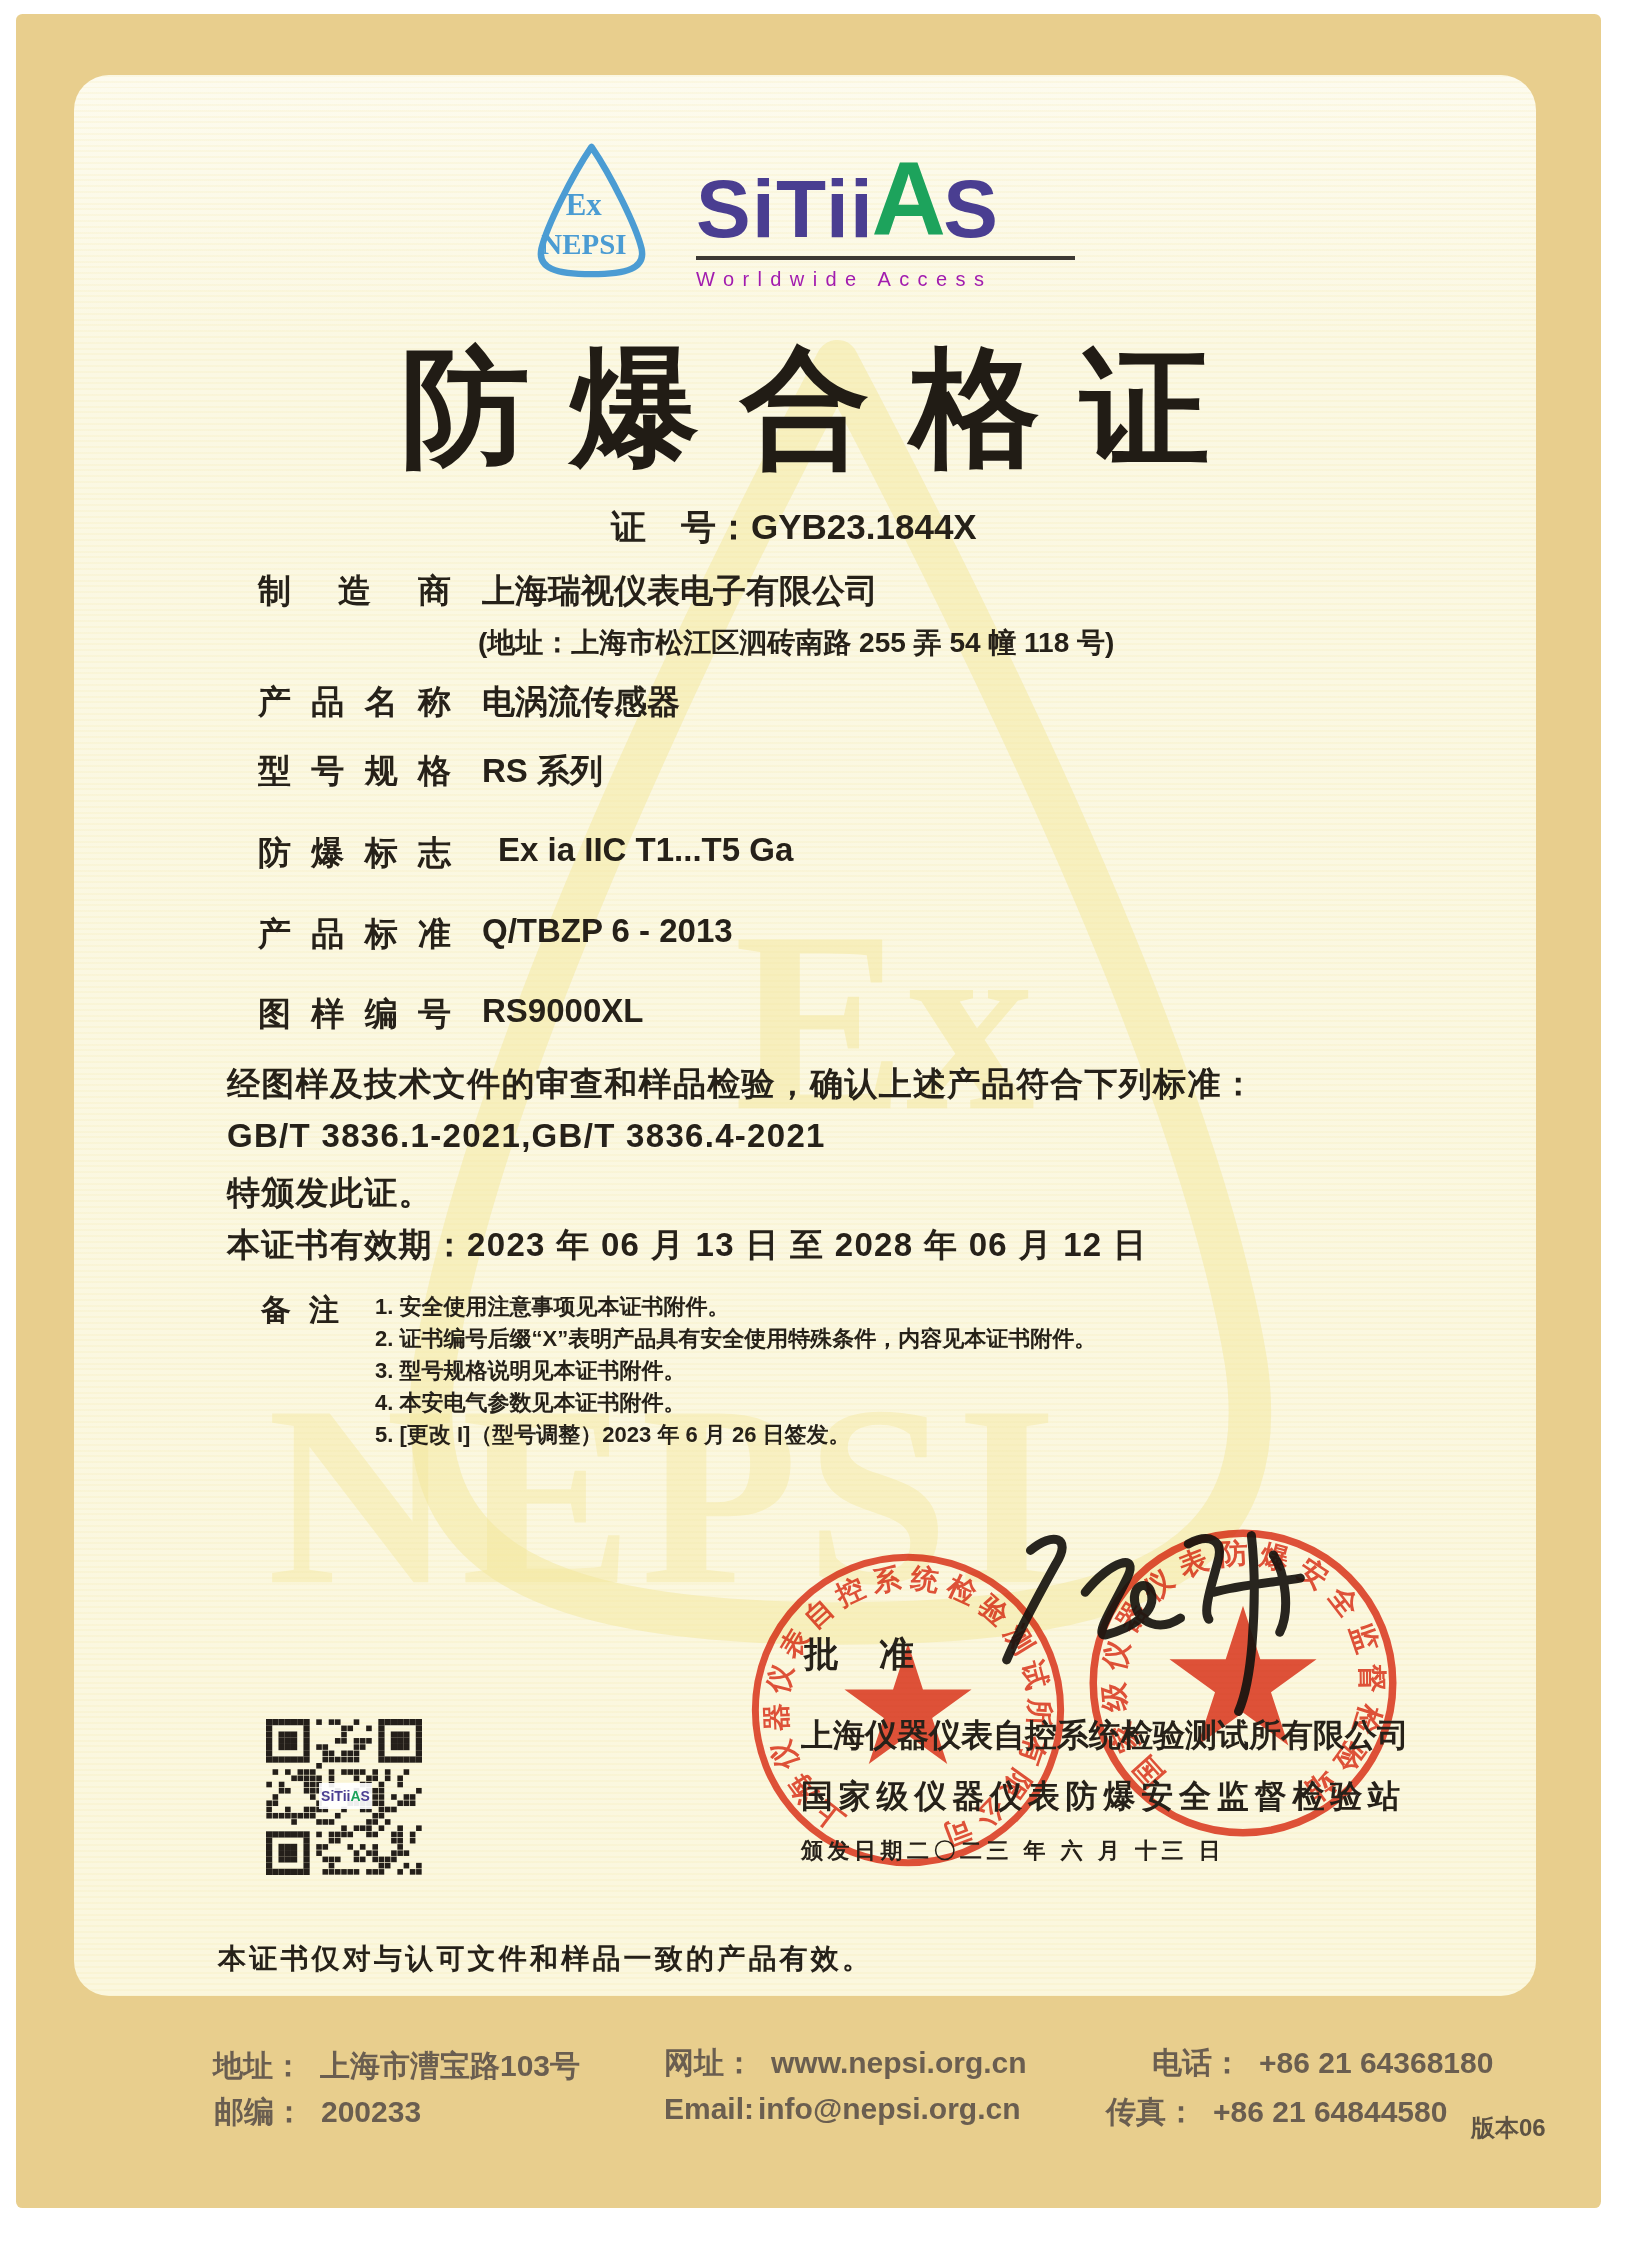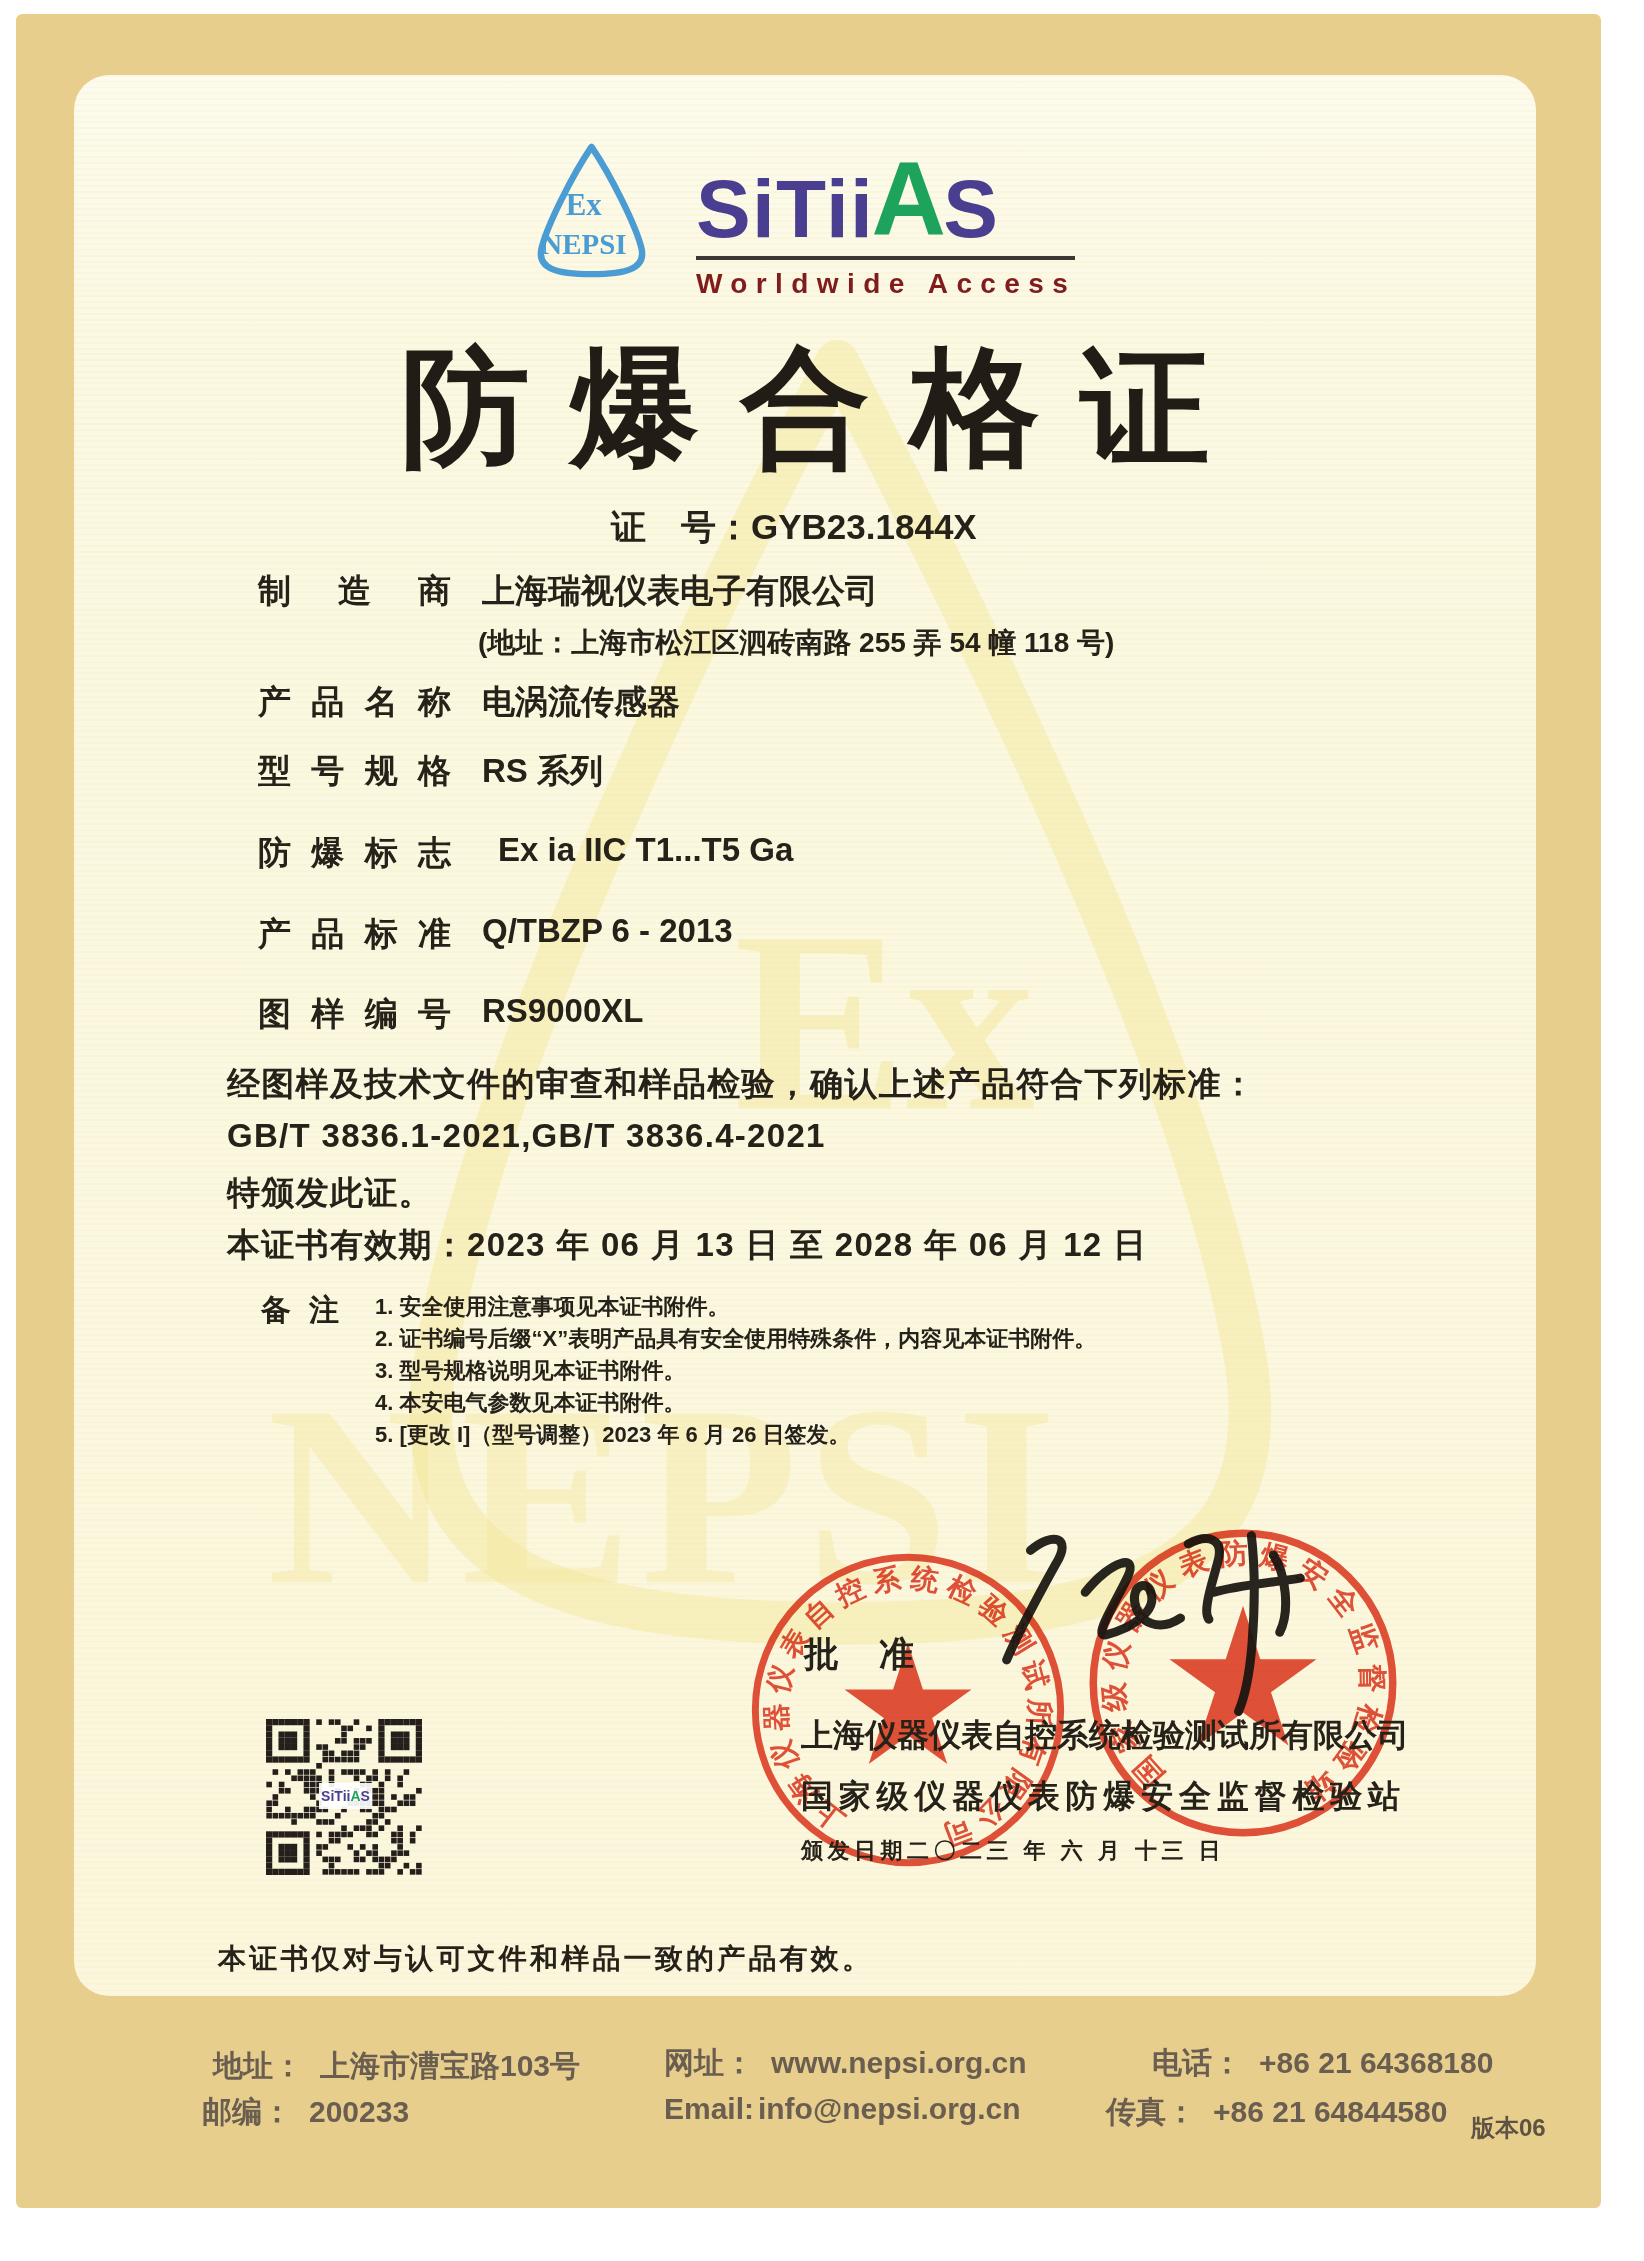--- a/index.html
+++ b/index.html
@@ -18,21 +18,21 @@
   .panel .streaks{
     position:absolute;inset:0;
     background:repeating-linear-gradient(180deg,rgba(242,228,160,.16) 0 1.9px,rgba(255,255,255,0) 1.9px 5.8px);
   }
   .wm{position:absolute;left:0;top:0;pointer-events:none;}
   
   .sitiias-letters{display:flex;align-items:flex-end;line-height:1;}
   .lt-ind{font-size:82px;font-weight:900;color:#4a3e91;letter-spacing:1.3px;}
   .lt-grn{font-size:103px;font-weight:900;color:#1da35c;margin:0 -2.6px;letter-spacing:0;}
   .logo-rule{height:3.9px;background:#3c3833;width:379px;margin-top:6.4px;}
-  .tagline{font-size:28px;font-weight:700;letter-spacing:8.4px;color:#7f1d1d;margin-top:7.7px;white-space:nowrap;}
+  .tagline{font-size:20px;font-weight:400;letter-spacing:8.4px;color:#a21caf;margin-top:7.7px;white-space:nowrap;}
   
   .cn{color:#262119;white-space:nowrap;}
   .title{left:74px;top:322px;width:1462px;text-align:center;font-size:129px;font-weight:900;
          letter-spacing:41px;margin-left:20.6px;color:#211c15;}
   .certno{left:611px;top:504px;font-size:35px;font-weight:700;}
   .flabel{left:258px;width:193px;display:inline-block;text-align:justify;text-align-last:justify;
           font-size:33px;font-weight:700;}
   .fvalue{left:482px;font-size:33px;font-weight:700;}
   .faddr{left:478px;top:624px;font-size:28px;font-weight:700;}
   .para{left:227px;font-size:33px;font-weight:700;letter-spacing:1.3px;}
@@ -463,21 +463,21 @@
 
 <div class="abs f-item" style="left:213px;top:2046px;">
   <span class="lab">地址：</span><span>上海市漕宝路103号</span>
 </div>
 <div class="abs f-item" style="left:664px;top:2043px;">
   <span class="lab">网址：</span><span>www.nepsi.org.cn</span>
 </div>
 <div class="abs f-item" style="left:1106px;top:2043px;margin-left:46px;">
   <span class="lab">电话：</span><span>+86 21 64368180</span>
 </div>
-<div class="abs f-item" style="left:202px;top:2092px;">
+<div class="abs f-item" style="left:214px;top:2092px;">
   <span class="lab">邮编：</span><span>200233</span>
 </div>
 <div class="abs f-item" style="left:664px;top:2092px;">
   <span class="lab" style="margin-right:3.9px;">Email:</span><span>info@nepsi.org.cn</span>
 </div>
 <div class="abs f-item" style="left:1106px;top:2092px;">
   <span class="lab">传真：</span><span>+86 21 64844580</span>
 </div>
 <div class="abs version">版本06</div>
 

